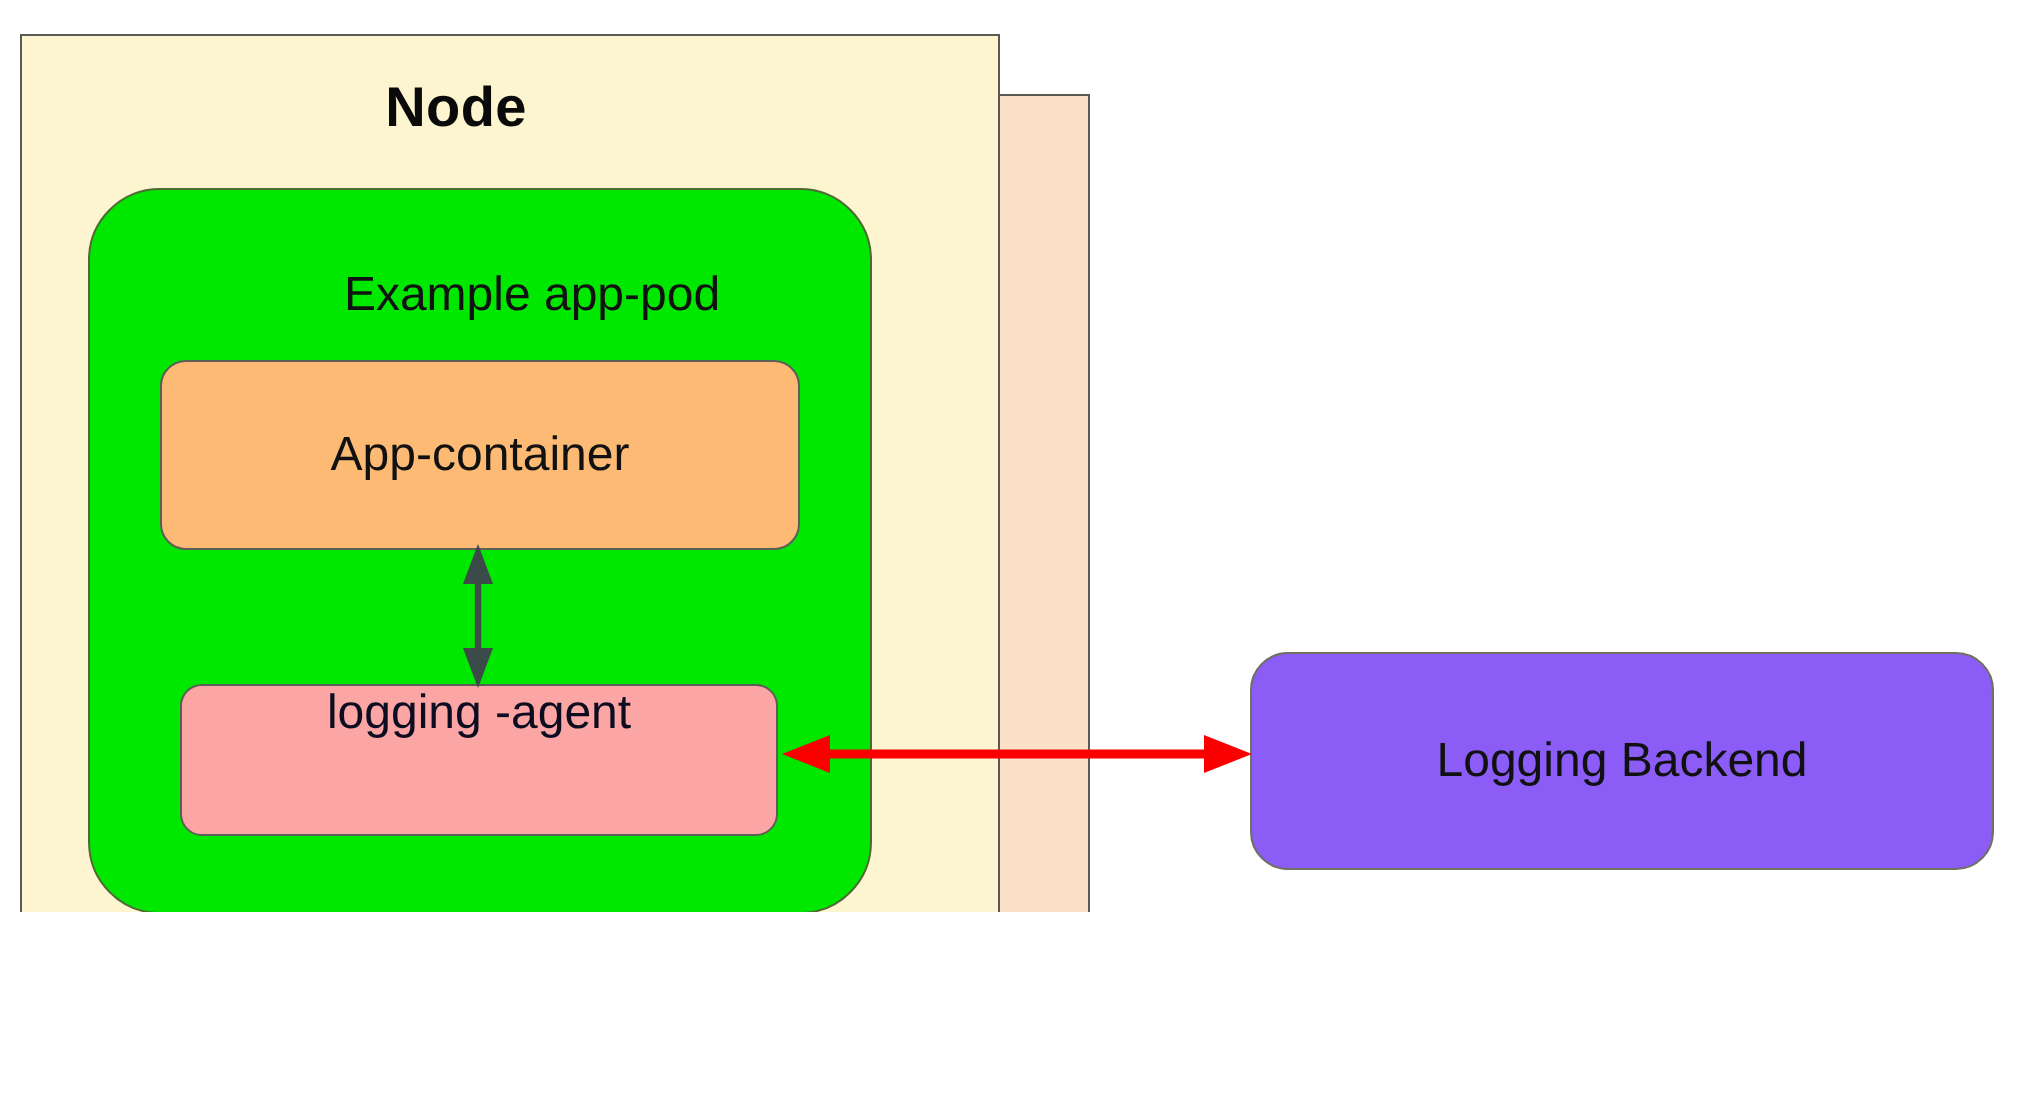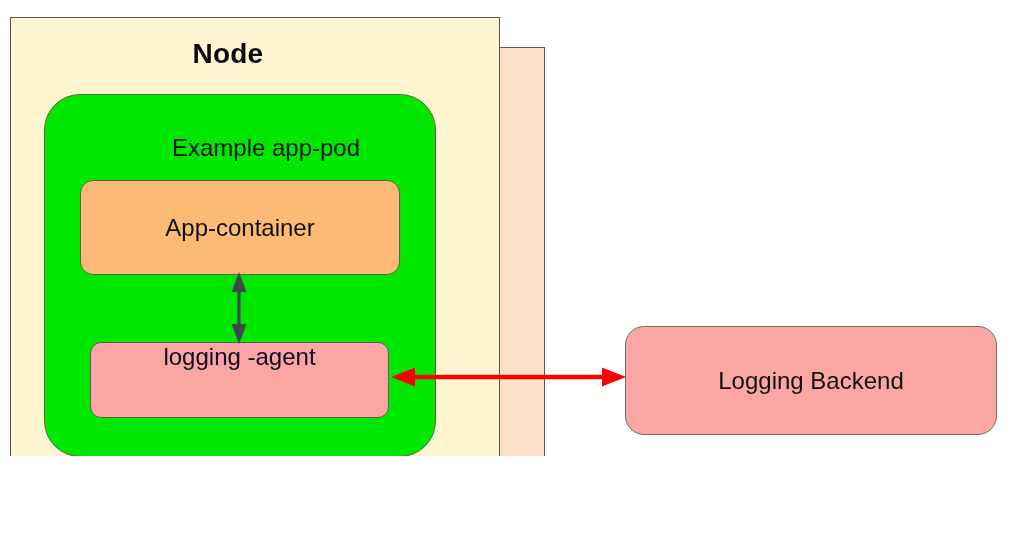--- a/index.html
+++ b/index.html
@@ -104,21 +104,21 @@
   .logging-agent-label {
     font-size: 24px;
     color: #0d0d22;
   }
   
   .backend-box {
     left: 625px;
     top: 326px;
     width: 372px;
     height: 109px;
-    background: #fca5a5;
+    background: #8b5cf6;
     border: 1.6px solid #6f705f;
     border-radius: 19px;
     display: flex;
     align-items: center;
     justify-content: center;
   }
   .backend-label {
     font-size: 24px;
     color: #111111;
   }

